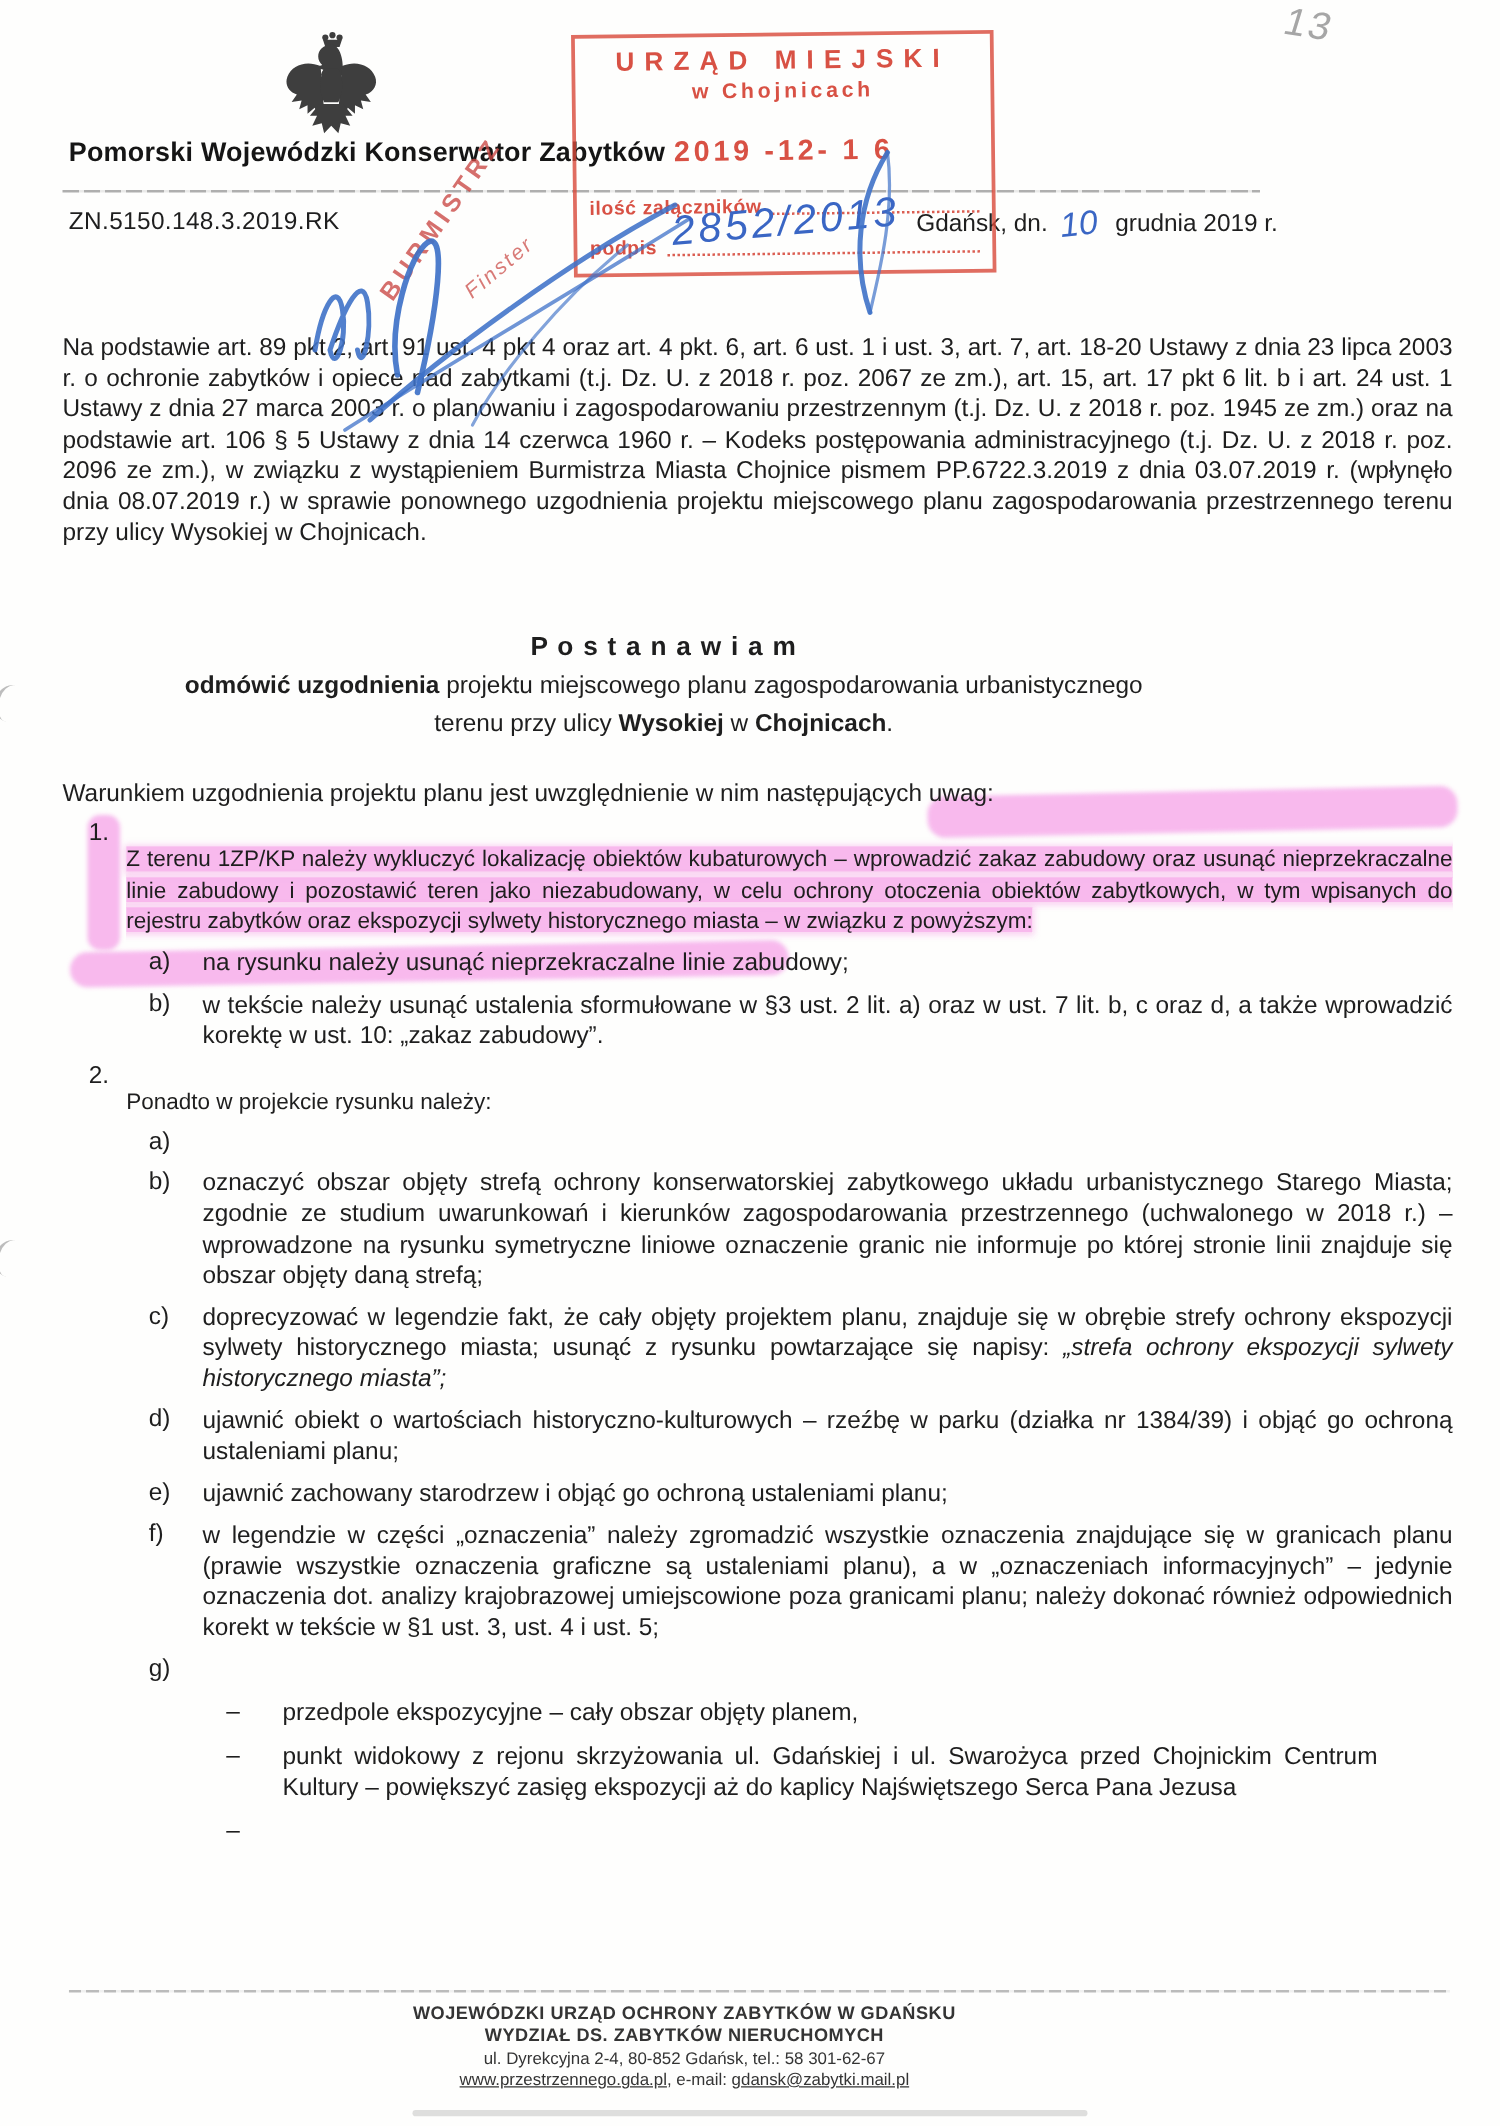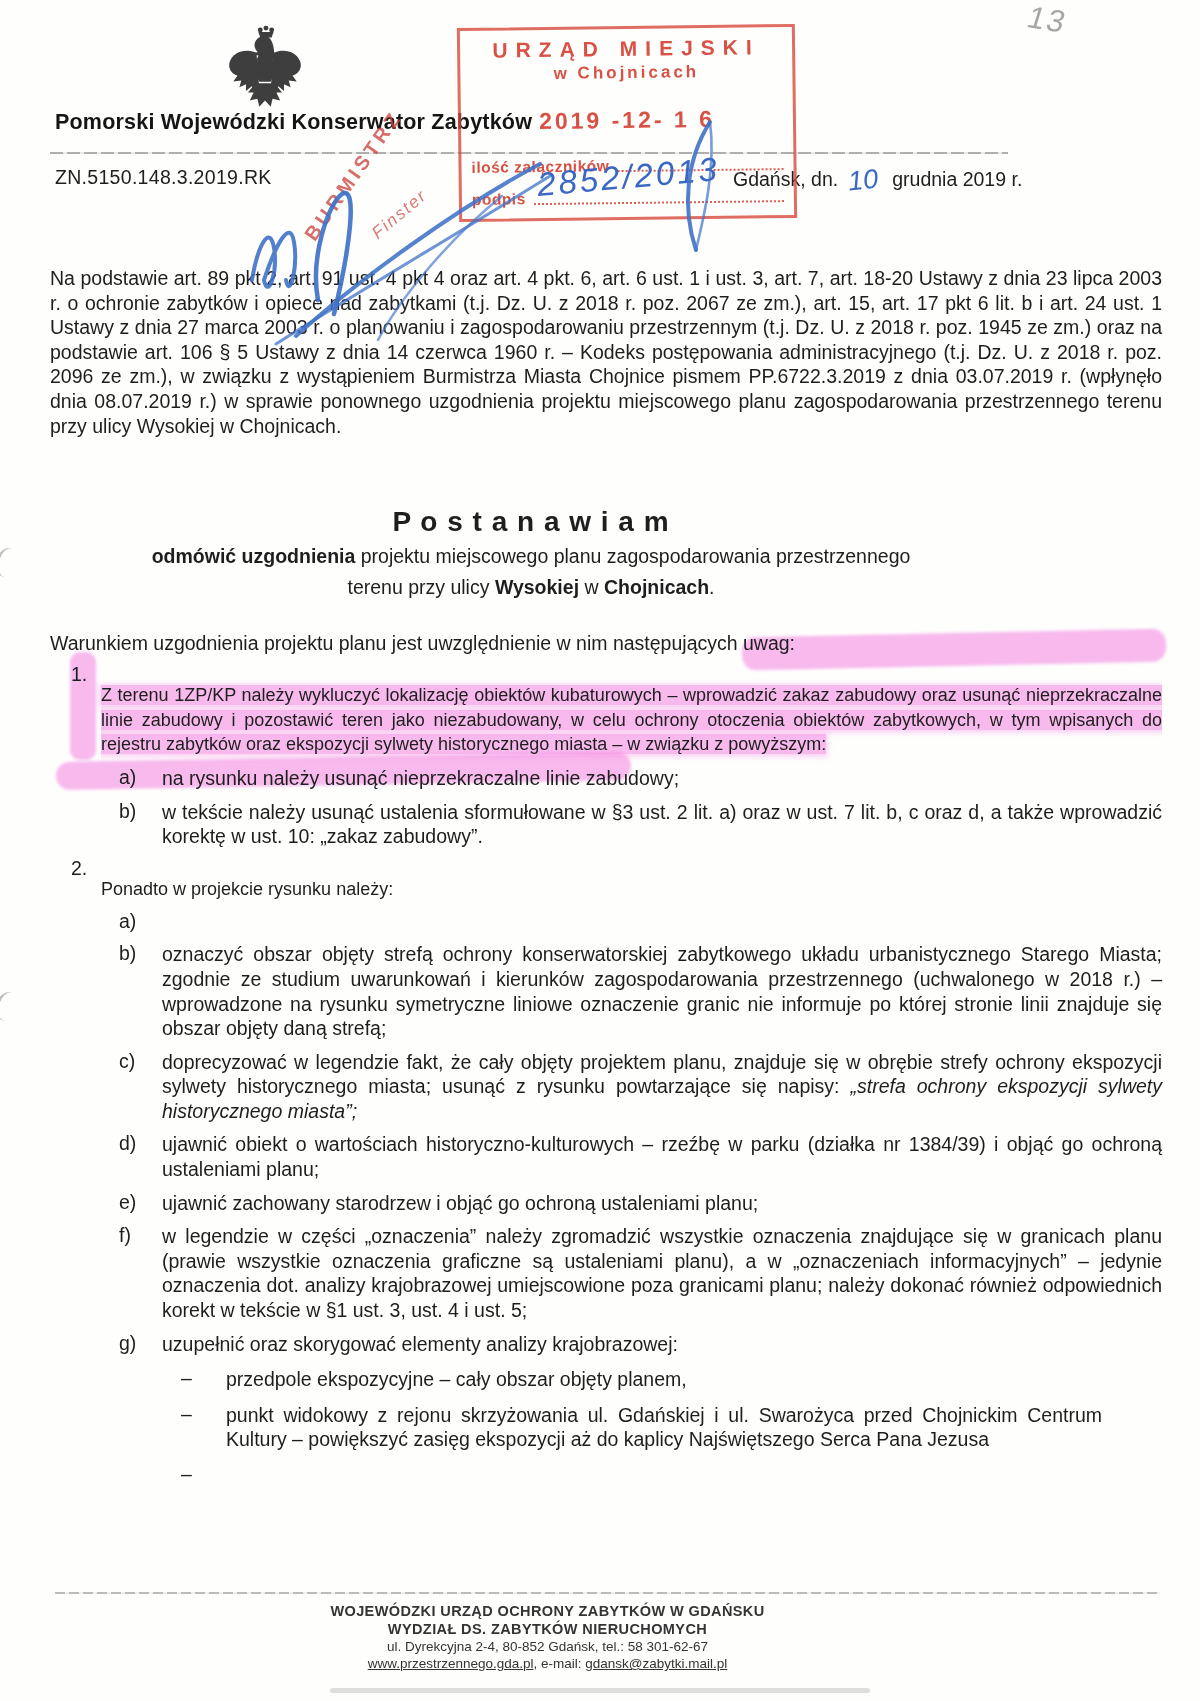--- a/index.html
+++ b/index.html
@@ -51,21 +51,21 @@
   }
   .mayor-name{
     position:absolute;left:368px;top:228px;z-index:2;color:rgba(201,70,66,.72);
     font-size:17px;font-style:italic;letter-spacing:2px;transform:rotate(-40deg);transform-origin:left top;
   }
   
   .content{position:absolute;left:50px;top:252px;width:1112px;z-index:1;}
   .centerband{width:962px;text-align:center;}
   .doc-title{font-size:22px;font-weight:700;letter-spacing:1px;}
   .legal{margin:14px 0 0 0;text-align:justify;font-size:19.5px;line-height:24.6px;}
-  .decision-heading{margin-top:68px;font-size:28px;font-weight:700;letter-spacing:1px;}
+  .decision-heading{margin-top:68px;font-size:21px;font-weight:700;letter-spacing:1px;}
   .decision-line{margin-top:6px;font-size:19.5px;line-height:25px;}
   .b{font-weight:700;}
   .conditions-intro{margin-top:32px;font-size:19.5px;}
   .num-item{display:flex;margin-top:8px;}
   .num-label{flex:none;width:30px;margin-left:21px;font-size:19.5px;}
   .num-body{flex:1;text-align:justify;font-size:18px;line-height:24.6px;margin-top:20px;}
   .sub-item{display:flex;margin-top:9px;}
   .sub-label{flex:none;width:43px;margin-left:69px;font-size:19.5px;}
   .sub-body{flex:1;text-align:justify;font-size:19.5px;line-height:24.6px;}
   .dash-item{display:flex;margin-top:11px;}
@@ -167,21 +167,21 @@
   </div>
 
   <div class="content">
 
 
     <p class="legal">Na podstawie art. 89 pkt 2, art. 91 ust. 4 pkt 4 oraz art. 4 pkt. 6, art. 6 ust. 1 i ust. 3, art. 7, art. 18-20 Ustawy z dnia 23 lipca 2003 r. o ochronie zabytków i opiece nad zabytkami (t.j. Dz. U. z 2018 r. poz. 2067 ze zm.), art. 15, art. 17 pkt 6 lit. b i art. 24 ust. 1 Ustawy z dnia 27 marca 2003 r. o planowaniu i zagospodarowaniu przestrzennym (t.j. Dz. U. z 2018 r. poz. 1945 ze zm.) oraz na podstawie art. 106 § 5 Ustawy z dnia 14 czerwca 1960 r. – Kodeks postępowania administracyjnego (t.j. Dz. U. z 2018 r. poz. 2096 ze zm.), w związku z wystąpieniem Burmistrza Miasta Chojnice pismem PP.6722.3.2019 z dnia 03.07.2019 r. (wpłynęło dnia 08.07.2019 r.) w sprawie ponownego uzgodnienia projektu miejscowego planu zagospodarowania przestrzennego terenu przy ulicy Wysokiej w Chojnicach.</p>
 
     <div class="centerband">
       <div class="decision-heading">P o s t a n a w i a m</div>
       <div class="decision-line">
-        <span class="b">odmówić uzgodnienia</span><span> projektu miejscowego planu zagospodarowania przestrzennego</span>
+        <span class="b">odmówić uzgodnienia</span><span> projektu miejscowego planu zagospodarowania urbanistycznego</span>
       </div>
       <div class="decision-line">
         <span>terenu przy ulicy </span><span class="b">Wysokiej</span><span> w </span><span class="b">Chojnicach</span><span>.</span>
       </div>
     </div>
 
     <div class="conditions-intro">Warunkiem uzgodnienia projektu planu jest uwzględnienie w nim następujących uwag:</div>
 
     <div class="num-item">
       <span class="num-label">1.</span>
@@ -222,21 +222,20 @@
     <div class="sub-item">
       <span class="sub-label">e)</span>
       <div class="sub-body">ujawnić zachowany starodrzew i objąć go ochroną ustaleniami planu;</div>
     </div>
     <div class="sub-item">
       <span class="sub-label">f)</span>
       <div class="sub-body">w legendzie w części „oznaczenia” należy zgromadzić wszystkie oznaczenia znajdujące się w granicach planu (prawie wszystkie oznaczenia graficzne są ustaleniami planu), a w „oznaczeniach informacyjnych” – jedynie oznaczenia dot. analizy krajobrazowej umiejscowione poza granicami planu; należy dokonać również odpowiednich korekt w tekście w §1 ust. 3, ust. 4 i ust. 5;</div>
     </div>
     <div class="sub-item">
       <span class="sub-label">g)</span>
-      <div class="sub-body">uzupełnić oraz skorygować elementy analizy krajobrazowej:</div>
     </div>
 
     <div class="dash-item">
       <span class="dash-label">–</span>
       <div class="dash-body">przedpole ekspozycyjne – cały obszar objęty planem,</div>
     </div>
     <div class="dash-item">
       <span class="dash-label">–</span>
       <div class="dash-body">punkt widokowy z rejonu skrzyżowania ul. Gdańskiej i ul. Swarożyca przed Chojnickim Centrum Kultury – powiększyć zasięg ekspozycji aż do kaplicy Najświętszego Serca Pana Jezusa</div>
     </div>

